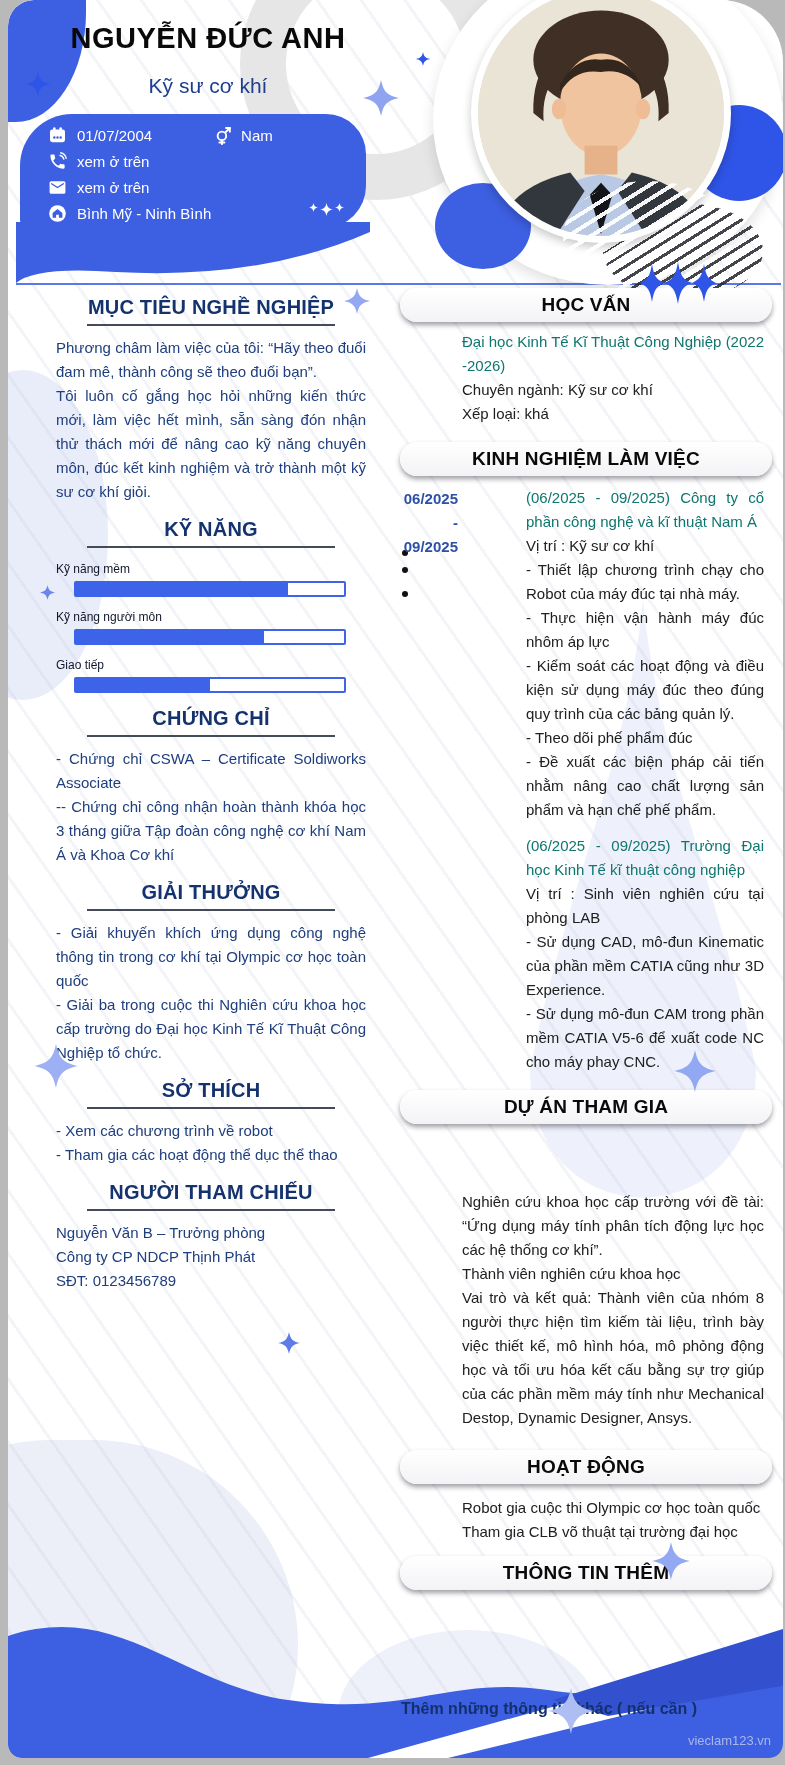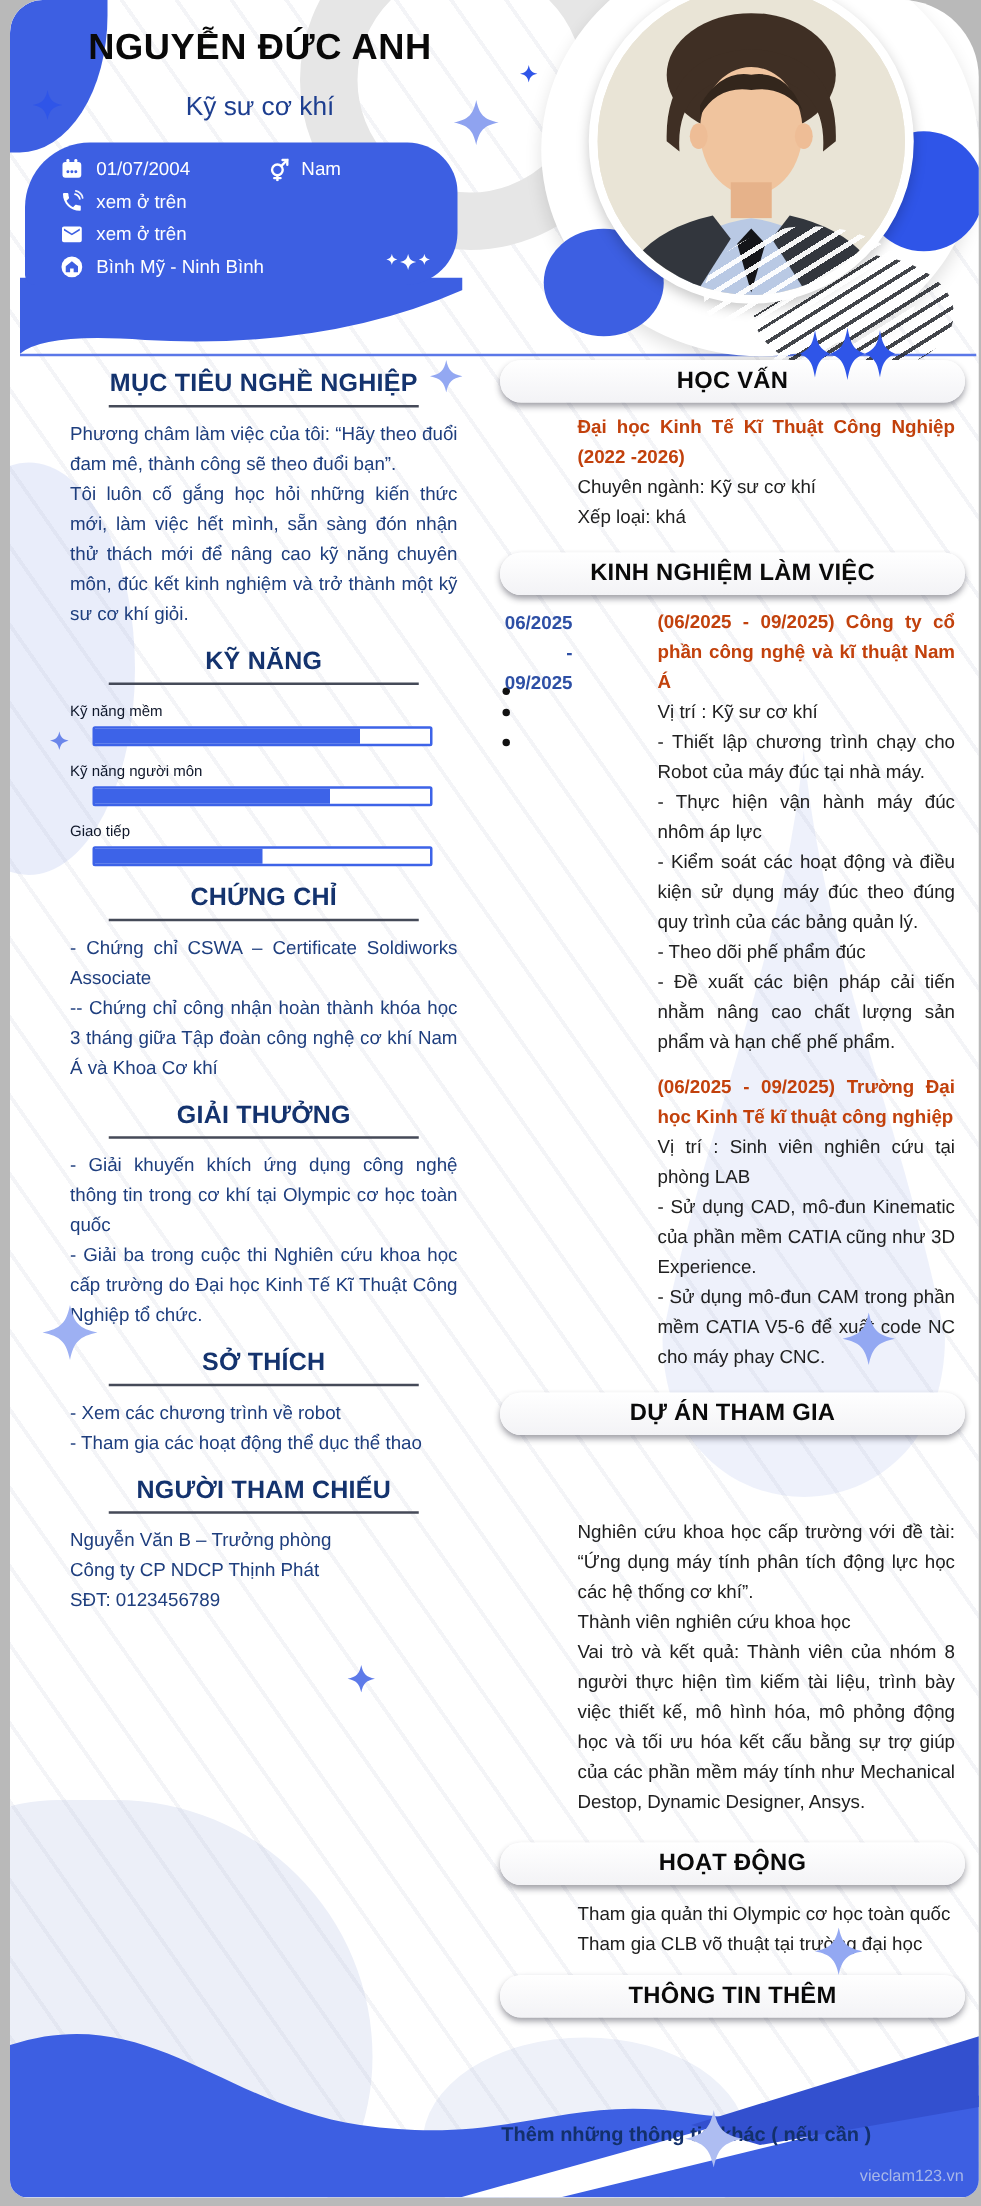--- a/index.html
+++ b/index.html
@@ -58,21 +58,21 @@
   .skill-label{font-size:12px;color:#0f172a;line-height:23px;}
   .bar{margin-left:18px;width:268px;height:12px;border:2px solid #3d63e8;border-radius:2px;background:#ffffff;}
   .bar-fill{height:100%;background:#3d63e8;}
   
   .rcol{position:absolute;left:392px;top:286px;width:372px;z-index:6;}
   .pill{width:372px;height:34px;background:linear-gradient(#ffffff,#f3f3f6);border-radius:17px;
         box-shadow:0 3px 5px rgba(40,40,55,.45);display:flex;align-items:center;justify-content:center;
         font-size:19px;font-weight:700;color:#0a0a0a;box-sizing:border-box;letter-spacing:.2px;}
   .rblock{padding-left:62px;padding-right:8px;box-sizing:border-box;}
   .rtext{font-size:15px;color:#202020;line-height:24px;text-align:justify;}
-  .rbold{font-weight:700;color:#c2410c;}
+  .rbold{font-weight:400;color:#0f766e;}
   .xp{position:relative;}
   .xp-date{position:absolute;left:-8px;top:1px;width:66px;text-align:right;font-size:15px;font-weight:700;
         color:#2d4fa5;line-height:24px;}
   .xp-body{margin-left:64px;}
   .mt8{margin-top:8px;} .mt10{margin-top:10px;} .mt12{margin-top:12px;} .mt16{margin-top:16px;}
   .mt20{margin-top:20px;} .mt66{margin-top:66px;}
   .tl-dots{position:absolute;left:394px;top:550px;z-index:6;}
   .tl-dots i{display:block;width:6px;height:6px;border-radius:50%;background:#111;margin-bottom:11px;}
   .tl-dots i:last-child{margin-top:18px;}
   
@@ -313,21 +313,21 @@
 
       <div class="pill mt16">DỰ ÁN THAM GIA</div>
       <div class="rblock mt66">
         <div class="rtext">Nghiên cứu khoa học cấp trường với đề tài: “Ứng dụng máy tính phân tích động lực học các hệ thống cơ khí”.</div>
         <div class="rtext">Thành viên nghiên cứu khoa học</div>
         <div class="rtext">Vai trò và kết quả: Thành viên của nhóm 8 người thực hiện tìm kiếm tài liệu, trình bày việc thiết kế, mô hình hóa, mô phỏng động học và tối ưu hóa kết cấu bằng sự trợ giúp của các phần mềm máy tính như Mechanical Destop, Dynamic Designer, Ansys.</div>
       </div>
 
       <div class="pill mt20">HOẠT ĐỘNG</div>
       <div class="rblock mt12">
-        <div class="rtext">Tham gia quản thi Olympic cơ học toàn quốc</div>
+        <div class="rtext">Robot gia cuộc thi Olympic cơ học toàn quốc</div>
         <div class="rtext">Tham gia CLB võ thuật tại trường đại học</div>
       </div>
 
       <div class="pill mt12">THÔNG TIN THÊM</div>
     </div>
 
     <div class="more-note">Thêm những thông tin khác ( nếu cần )</div>
     <div class="watermark">vieclam123.vn</div>
 
     <div class="spark" style="left:18px;top:72px;width:24px;height:24px;">

